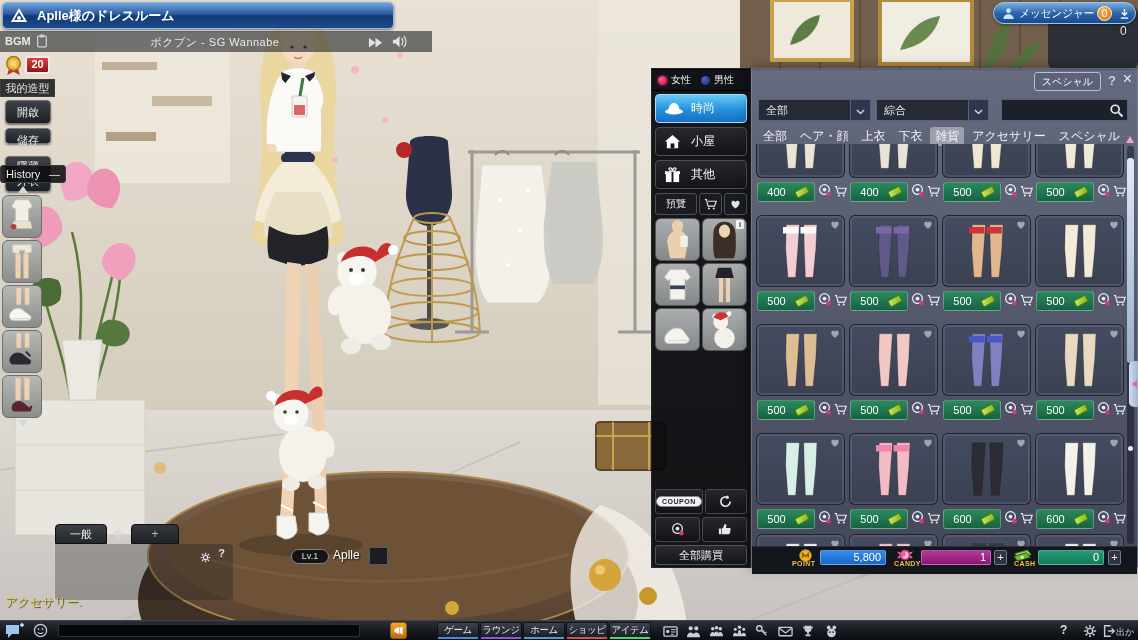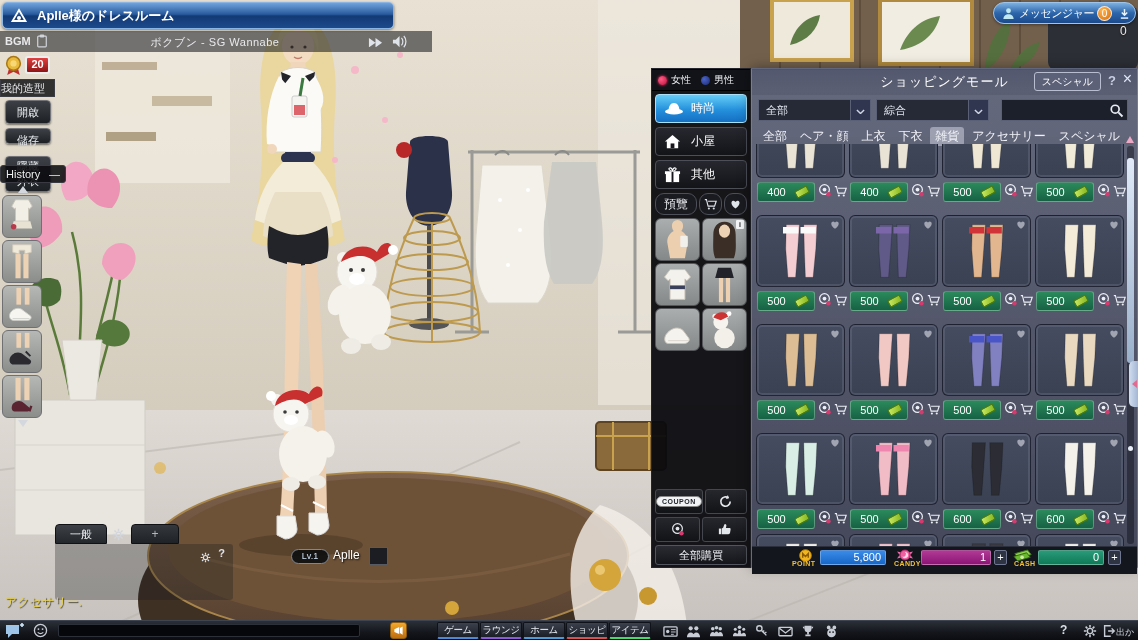--- a/index.html
+++ b/index.html
@@ -23,21 +23,21 @@
   .bgm-song{position:absolute;left:100px;top:4px;width:230px;text-align:center;letter-spacing:.5px}
   .bgm-skip{position:absolute;left:368px;top:6px;width:15px;color:#dfe3ea}
   .bgm-vol{position:absolute;left:392px;top:4px;width:17px;color:#dfe3ea}
 
   
   .vip-ic{left:3px;top:55px;width:21px;height:21px}
   .vip-30{left:25px;top:56px;width:25px;height:18px;background:linear-gradient(180deg,#e04040,#8e1414);
     border:2px solid #eee;border-radius:3px;color:#fff;font-weight:bold;font-size:11px;
     text-align:center;line-height:13px}
   .mystyle{left:0;top:79px;width:55px;height:18px;background:rgba(10,10,14,.82);border:1px solid #3c3c44;
-    color:#e6e6ea;font-size:11px;line-height:16px}
+    color:#e6e6ea;font-size:11px;text-align:center;line-height:16px}
   .sbtn{position:absolute;left:5px;width:46px;background:linear-gradient(180deg,#3d4046,#1d2024);
     border:1px solid #72747a;border-radius:4px;color:#eceff2;font-size:11px;text-align:center;
     box-shadow:0 1px 2px rgba(0,0,0,.5)}
   .sbtn-open{top:100px;height:24px;line-height:22px}
   .sbtn-save{top:128px;height:16px;line-height:22px}
   .sbtn-hide{top:156px;height:36px;line-height:15px;padding-top:2px}
   .hist-hdr{left:0;top:165px;width:66px;height:18px;background:rgba(12,12,16,.88);
     border:1px solid #3a3a42;border-radius:3px;color:#eee;font-size:11px;
     display:flex;justify-content:space-between;align-items:center;padding:0 5px}
   .hist-strip{left:0;top:184px;width:45px}
@@ -77,22 +77,22 @@
     display:flex;align-items:center;font-size:10px;color:#eceef2}
   .dot{width:9px;height:9px;border-radius:50%;margin:0 4px 0 6px}
   .dot.f{background:radial-gradient(circle at 35% 35%,#ff5d86,#c00d3c);box-shadow:0 0 3px #f36}
   .dot.m{background:radial-gradient(circle at 35% 35%,#4a63c8,#1a2a6e);margin-left:10px}
   .cs-item{margin:3px 3px 4px;height:29px;border-radius:4px;display:flex;align-items:center;
     font-size:12px;background:linear-gradient(180deg,#27282f,#131418);border:1px solid #4c4e58}
   .cs-item.active{background:linear-gradient(180deg,#66cdf6 0%,#2490dc 55%,#156fc2 100%);border-color:#a8e0fa}
   .cs-item .ic{width:20px;height:16px;margin-left:8px;color:#fff}
   .cs-item .lb{margin-left:7px}
   .cs-prevrow{display:flex;margin:2px 3px;gap:2px;height:22px}
-  .cs-prevbtn{background:#1a1b21;border:1px solid #4c4e58;border-radius:9px;color:#eceef2;
-    font-size:12px;display:flex;align-items:center;justify-content:center}
+  .cs-prevbtn{background:#1a1b21;border:1px solid #4c4e58;border-radius:3px;color:#eceef2;
+    font-size:10px;display:flex;align-items:center;justify-content:center}
   .cs-prev-label{flex:1}
   .cs-ico22{width:23px;color:#dfe3ea}
   .cs-ico22 svg,.cs-prevbtn svg{width:13px}
   .cs-grid{margin:3px;display:grid;grid-template-columns:45px 45px;gap:2px}
   .cs-thumb{width:45px;height:43px;background:linear-gradient(180deg,#aaaeae,#848888);
     border:1px solid #55575b;border-radius:6px;position:relative;overflow:hidden}
   .cs-info{position:absolute;top:1px;right:2px;width:8px;height:9px;background:#f2f4f6;color:#222;
     font-size:7px;font-weight:bold;text-align:center;line-height:9px;border-radius:1px}
   .cs-bottom{position:absolute;bottom:0;left:0;right:0;padding:2px}
   .cs-brow{display:flex;gap:2px;margin:0 1px 3px}
@@ -562,21 +562,20 @@
               <path d="M5 7v6h7c1.5 0 2-1 2-2l.5-3c.2-1-.5-1.5-1.5-1.5H9.5L10 4c.2-1.5-1.8-2.5-2.3-1L6.5 6z" fill="currentColor"></path>
               <rect x="2" y="7" width="2.4" height="6" fill="currentColor"></rect>
             </svg>
         </div>
       </div>
       <div class="cs-buyall">全部購買</div>
     </div>
   </div>
 
   <div class="abs mall">
-    <div class="m-title">ショッピングモール</div>
     <div class="m-wearinfo">スペシャル</div>
     <div class="m-help">?</div>
     <div class="m-close">×</div>
 
     <div class="m-dd" style="left:6px;width:113px">
       <span>全部</span>
       <span class="chev">
         <svg viewBox="0 0 10 6">
             <path d="M1 1l4 4 4-4" fill="none" stroke="currentColor" stroke-width="1.6"></path>
           </svg>

